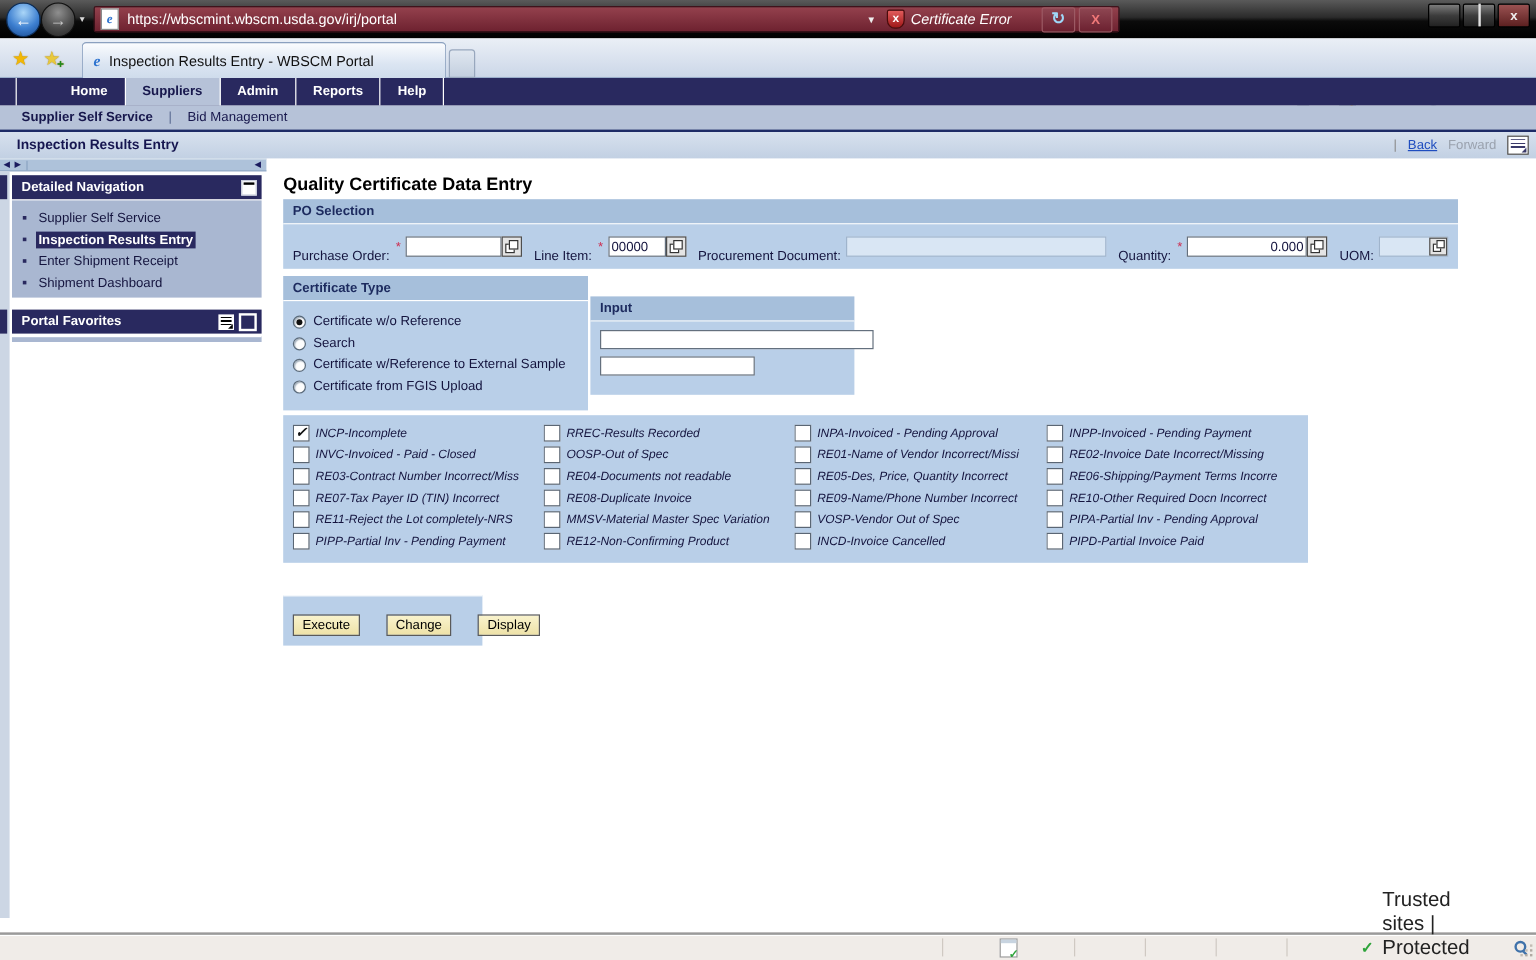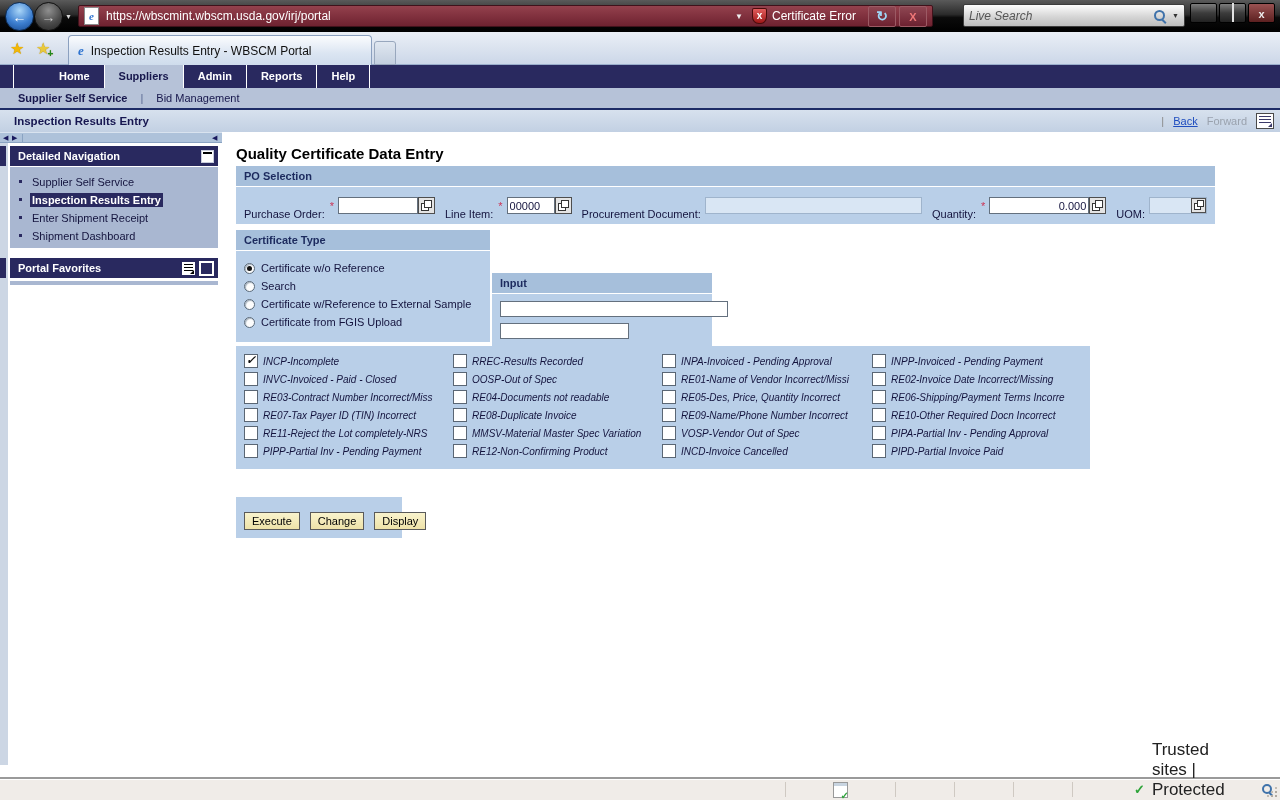--- a/index.html
+++ b/index.html
@@ -23,21 +23,21 @@
   .ie-page-ic { width:13px; height:16px; background:#fff; border:1px solid #8a8a8a; flex:none;
     display:flex; align-items:center; justify-content:center; }
   .ie-page-ic::before { content:"e"; color:#2f74d0; font:bold italic 11px "Liberation Serif",serif; }
   .url-text { color:#fff; font-size:12px; margin-left:7px; white-space:nowrap; }
   .ab-spacer { flex:1; }
   .ab-caret { color:#eee; font-size:8px; margin:0 9px; }
   .shield-ic { width:13px; height:14px; flex:none; position:relative; margin-right:5px;
     background:linear-gradient(#e25c5c,#9e1717); border:1px solid #4a0c0c; border-radius:2px 2px 45% 45%; }
   .shield-ic::after { content:"x"; position:absolute; left:0; right:0; top:0; text-align:center;
     color:#fff; font:bold 10px/13px "Liberation Sans",sans-serif; }
-  .cert-label { color:#fff; font-size:12px; margin-right:9px; white-space:nowrap; }
+  .cert-label { color:#fff; font-size:12px; margin-right:22px; white-space:nowrap;font-style:italic; }
   .ab-btn { width:26px; height:19px; margin-left:3px; flex:none; border:1px solid #9c5a64; border-radius:2px;
     background:linear-gradient(#8e4652,#6c2130); display:flex; align-items:center; justify-content:center; }
   .refresh-ic::before { content:"\21BB"; color:#9fd8f8; font-size:14px; font-weight:bold; }
   .stop-ic::before { content:"X"; color:#f07878; font-size:11px; font-weight:bold; }
 
   .searchbox { position:absolute; left:963px; top:4px; width:222px; height:23px; box-sizing:border-box;
     background:linear-gradient(#fdfdfd,#d6d6d6 55%,#bdbdbd); border:1px solid #3c3c3c; border-radius:2px;
     display:flex; align-items:center; padding:0 5px; }
   .searchbox input { flex:1; min-width:0; border:none; background:transparent; outline:none;
     font:italic 12px "Liberation Sans",sans-serif; color:#444; }
@@ -190,35 +190,35 @@
   .uom-wrap .vhelp::before { left:2px; top:4px; width:5px; height:5px; }
   .uom-wrap .vhelp::after { left:5px; top:1px; width:5px; height:5px; }
 
   .cert-panel { top:87px; left:0; width:254px; }
   .cert-body { height:91px; padding:8px 0 0 8px; }
   .radio-row { height:18px; display:flex; align-items:center; font-size:11px; color:#14143e; white-space:nowrap; }
   .rad { width:11px; height:11px; border-radius:50%; background:#fdfdfd; border:1px solid #5a6a7a;
     box-shadow:inset 1px 1px 1px #a8b4c0; position:relative; flex:none; box-sizing:border-box; margin-right:6px; }
   .rad.selected::after { content:""; position:absolute; left:2px; top:2px; width:5px; height:5px; border-radius:50%; background:#111; }
 
-  .input-panel { top:130px; left:256px; width:220px; }
+  .input-panel { top:104px; left:256px; width:220px; }
   .input-body { height:61px; padding:7px 8px 0 8px; }
   .input1 { width:228px; height:16px; display:block; }
   .input2 { width:129px; height:16px; display:block; margin-top:6px; }
 
   .lot-panel { top:203px; left:0; width:854px; }
   .lot-body { height:123px; padding:6px 0 0 8px; display:grid;
     grid-template-columns:209px 209px 210px 214px; grid-template-rows:repeat(6,18px); grid-auto-flow:column; }
   .cbrow { display:flex; align-items:center; font-size:10px; color:#14143e; white-space:nowrap; overflow:hidden;font-style:italic; }
   .cbx { width:12px; height:12px; background:#fff; border:1px solid #5a6674; flex:none; position:relative; margin-right:5px; }
   .cbx.checked::after { content:"\2713"; position:absolute; left:1px; top:-2px; font-size:12px; font-weight:bold; color:#101010; }
 
   .btn-panel { top:353px; left:0; width:166px; height:42px; background:#b9cfe8; box-sizing:border-box;
     border-top:1px solid #fff; }
-  .btn-row { padding:15px 0 0 8px; display:flex; gap:10px; }
+  .btn-row { padding:15px 0 0 8px; display:flex; gap:22px; }
   .sapbtn { background:linear-gradient(#f9f3cd,#eee2a8); border:1px solid #5a5a5a; height:18px;
     font:11px "Liberation Sans",sans-serif; padding:0 7px; color:#000; cursor:pointer; }
 
   
   .statusbar { position:absolute; left:0; top:777px; width:1280px; height:23px; box-sizing:border-box;
     background:#f0ece8; border-top:2px solid #9a9a9a; box-shadow:inset 0 1px 0 #fff;
     display:flex; align-items:center; font-size:17px; color:#222;gap:36px; }
   .sb-sp1 { width:738px; flex:none; }
   .sbsep { width:1px; height:15px; background:#cfc9c2; margin:0 11px; flex:none; }
   .script-ic { width:13px; height:14px; background:#fff; border:1px solid #999; position:relative; flex:none; }
@@ -254,25 +254,20 @@
     <span class="shield-ic"></span>
     <span class="cert-label">Certificate Error</span>
     <span class="ab-btn">
         <span class="refresh-ic"></span>
       </span>
     <span class="ab-btn">
         <span class="stop-ic"></span>
       </span>
   </div>
 
-  <div class="searchbox">
-    <input type="text" placeholder="Live Search" style="">
-    <span class="mag-ic"></span>
-    <span class="search-caret caret-down"></span>
-  </div>
 
   <div class="winbtns">
     <span class="winbtn">
         <span class="min-ic"></span>
       </span>
     <span class="winbtn">
         <span class="restore-ic"></span>
       </span>
     <span class="winbtn close">
         <span class="close-ic"></span>

